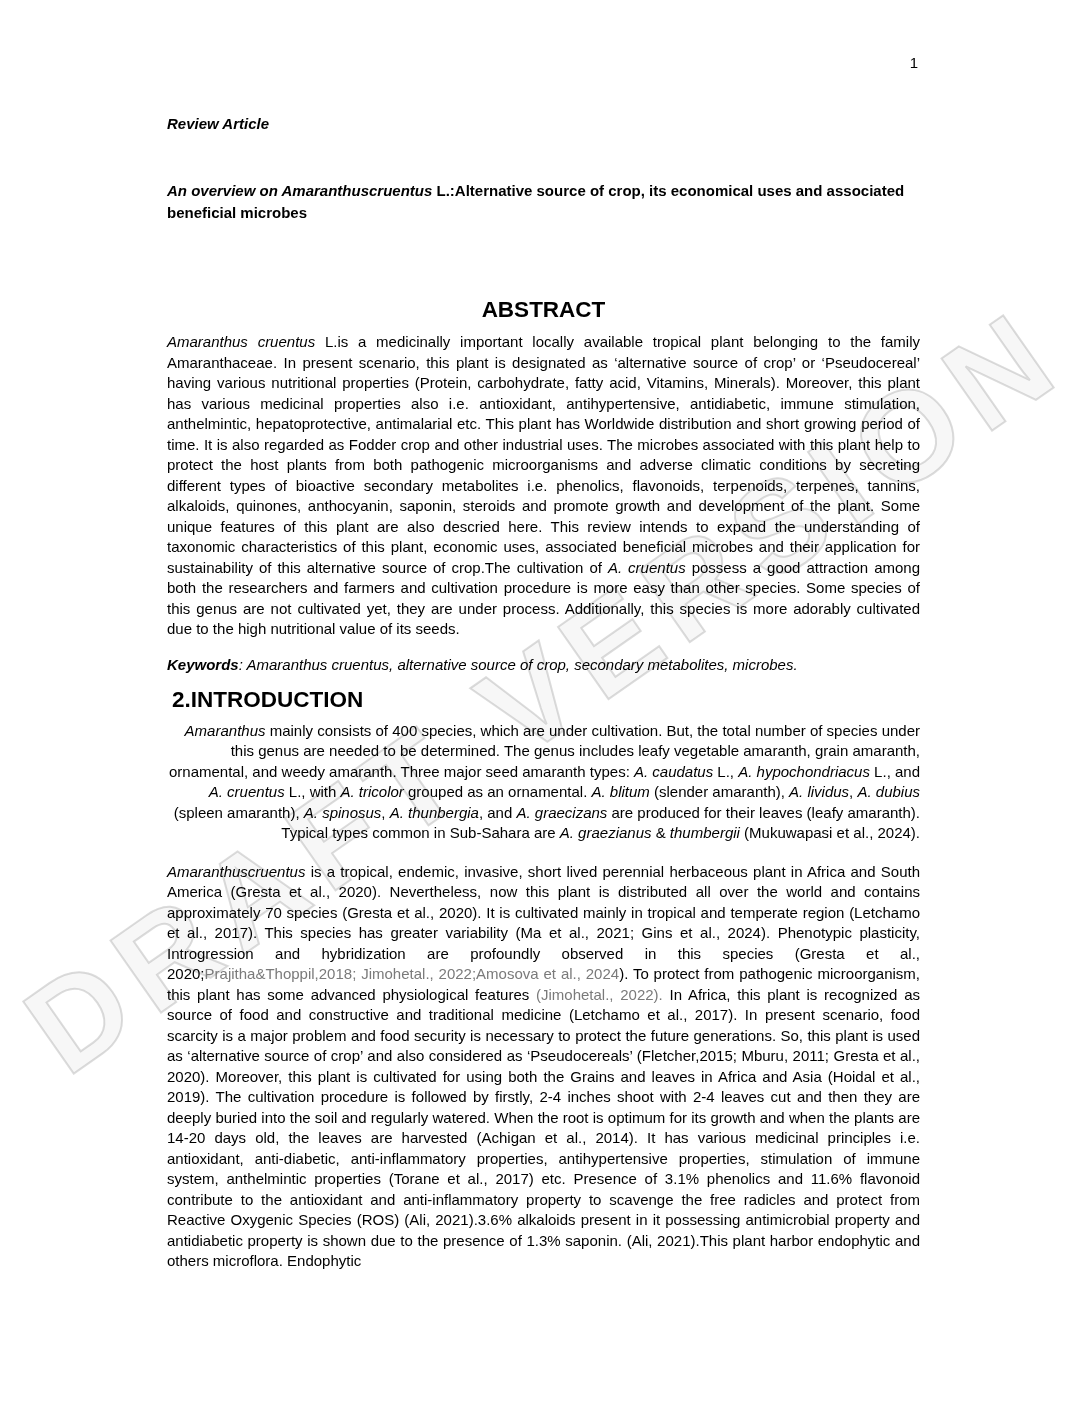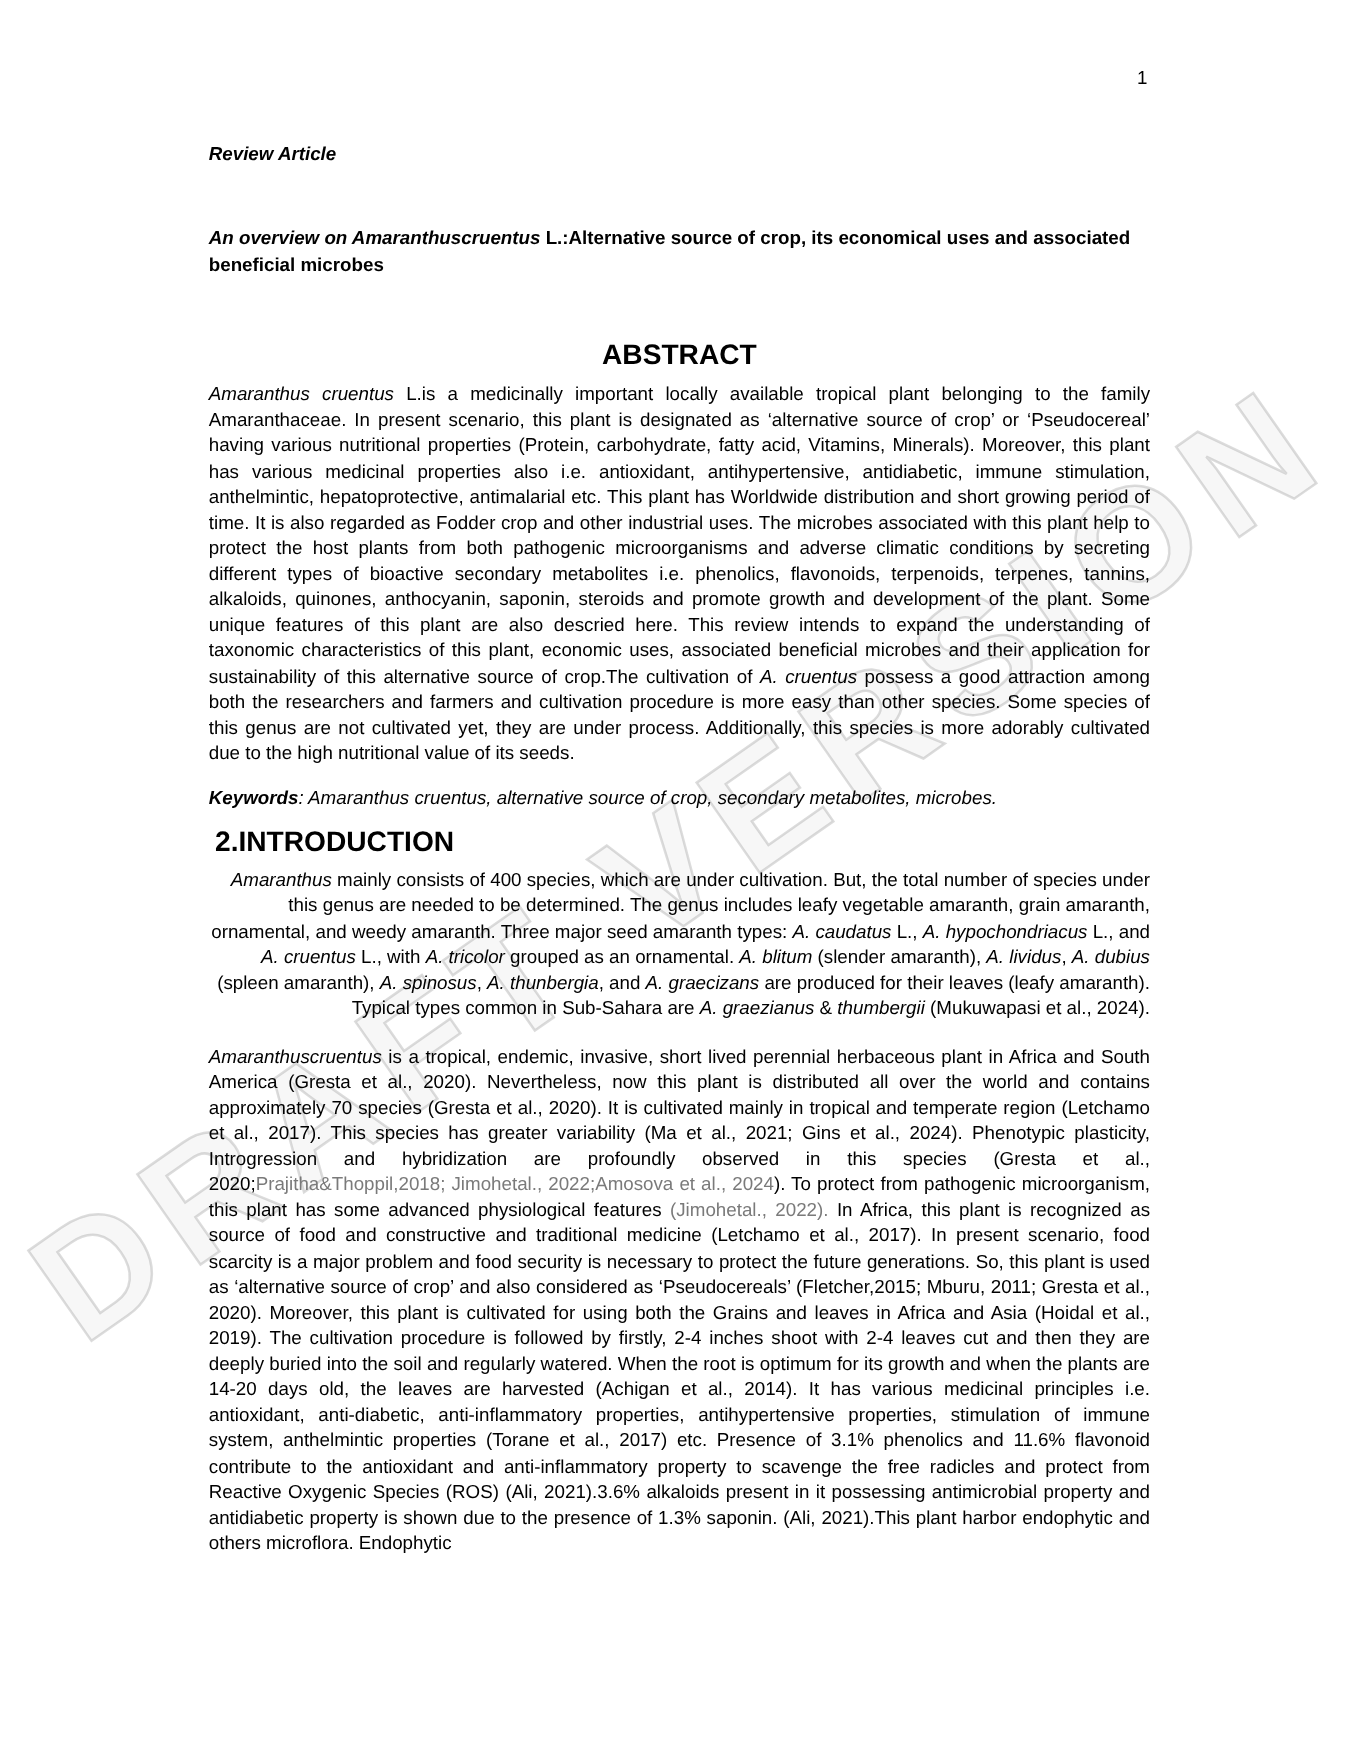--- a/index.html
+++ b/index.html
@@ -45,21 +45,21 @@
   }
   .type-label {
     font-weight: bold;
     margin-bottom: 45px;
     font-style: italic;
   }
   .title {
     font-size: 15px;
     font-weight: bold;
     line-height: 22px;
-    margin-bottom: 50px;
+    margin-bottom: 76px;
   }
   .abstract-heading {
     text-align: center;
     font-weight: bold;
     margin-bottom: 12px;
   }
   .para { margin: 0; }
   .justify { text-align: justify; }
   .left { text-align: right; }
   .abstract-para { margin-bottom: 15px; }

